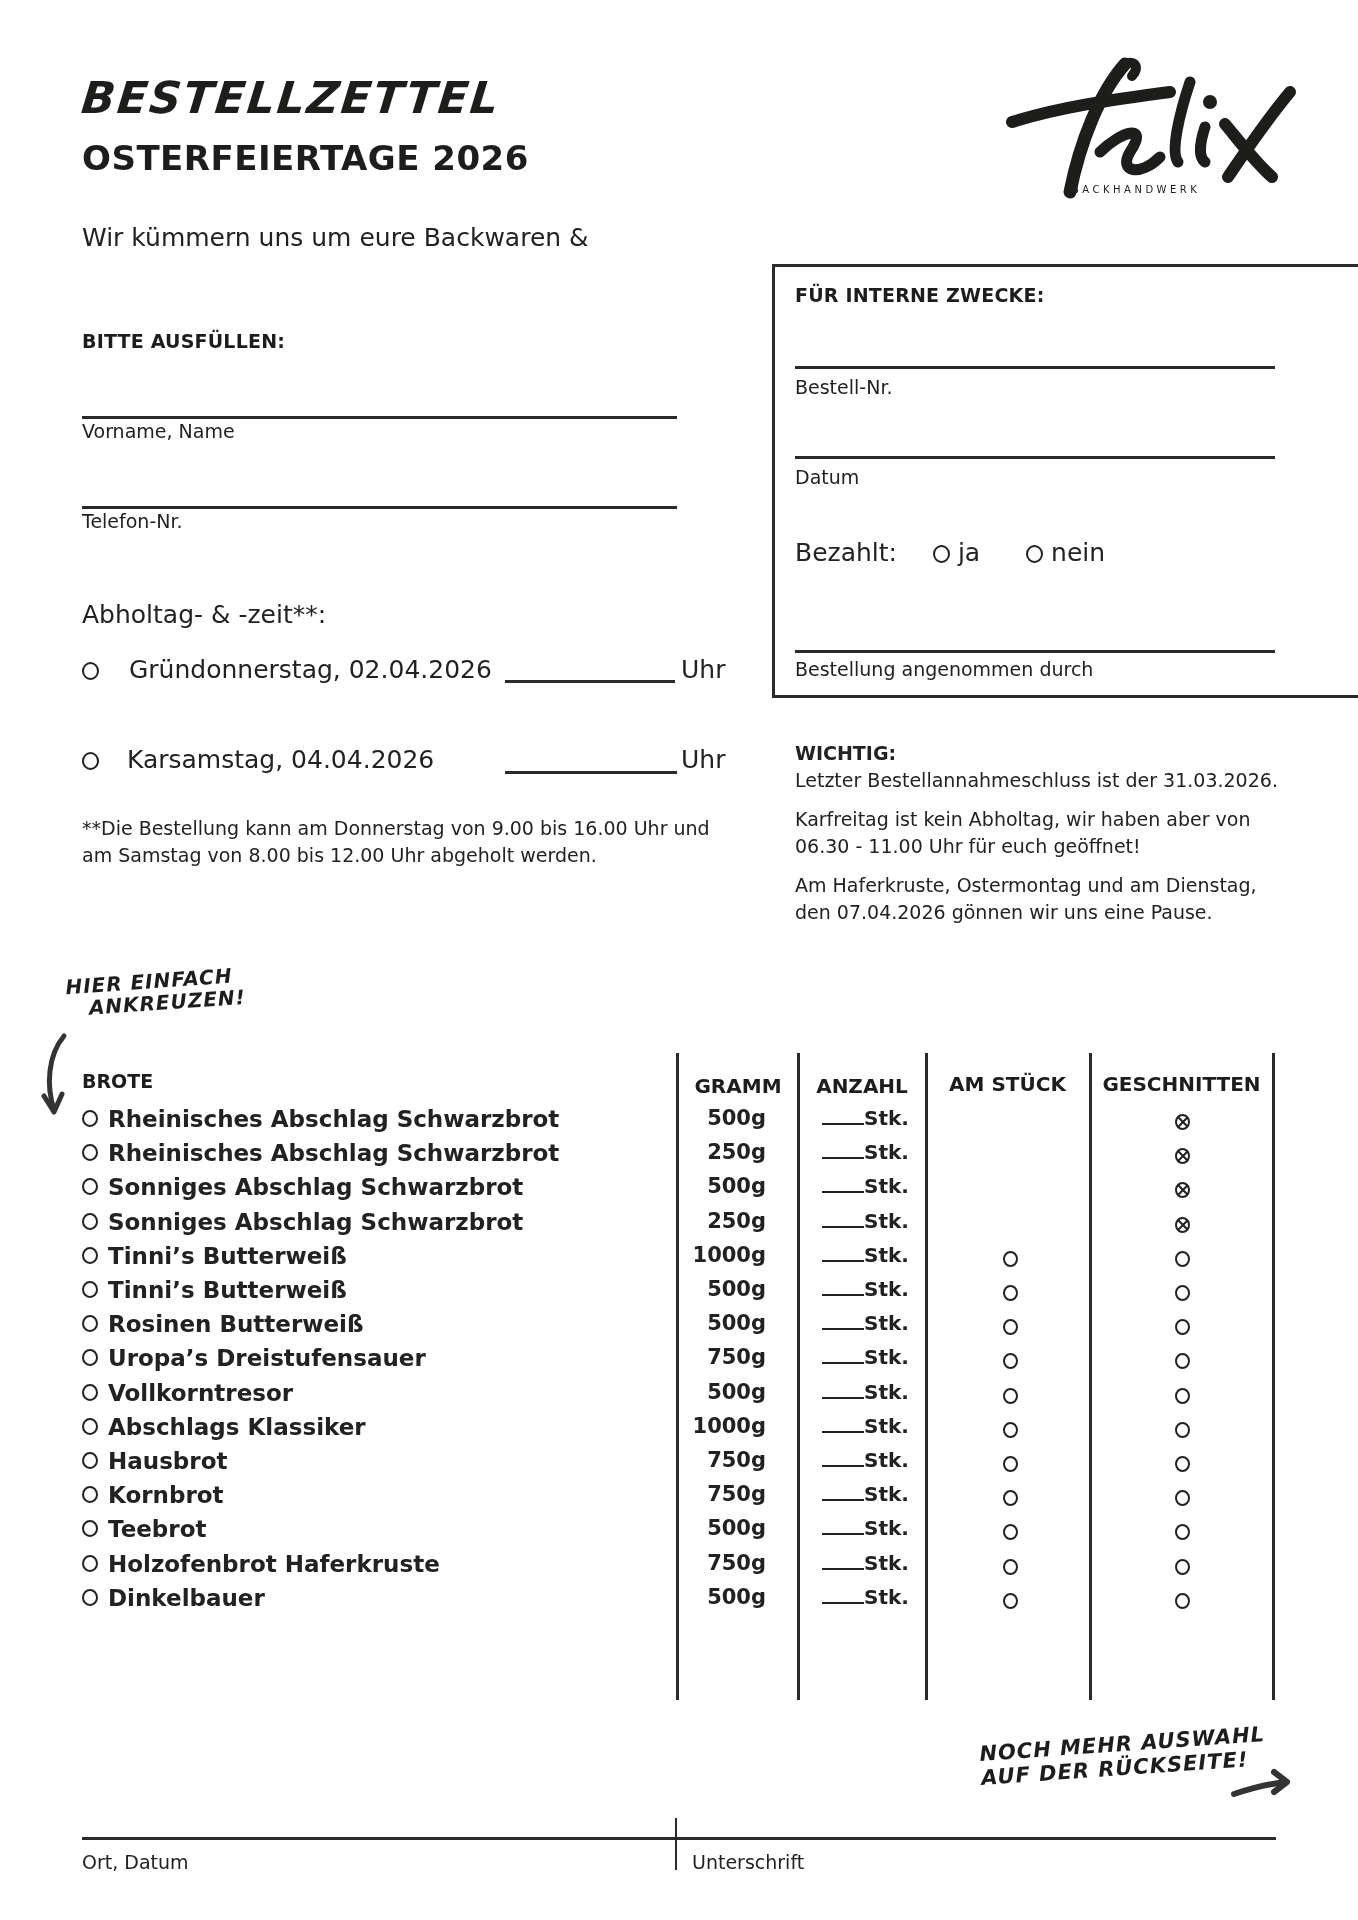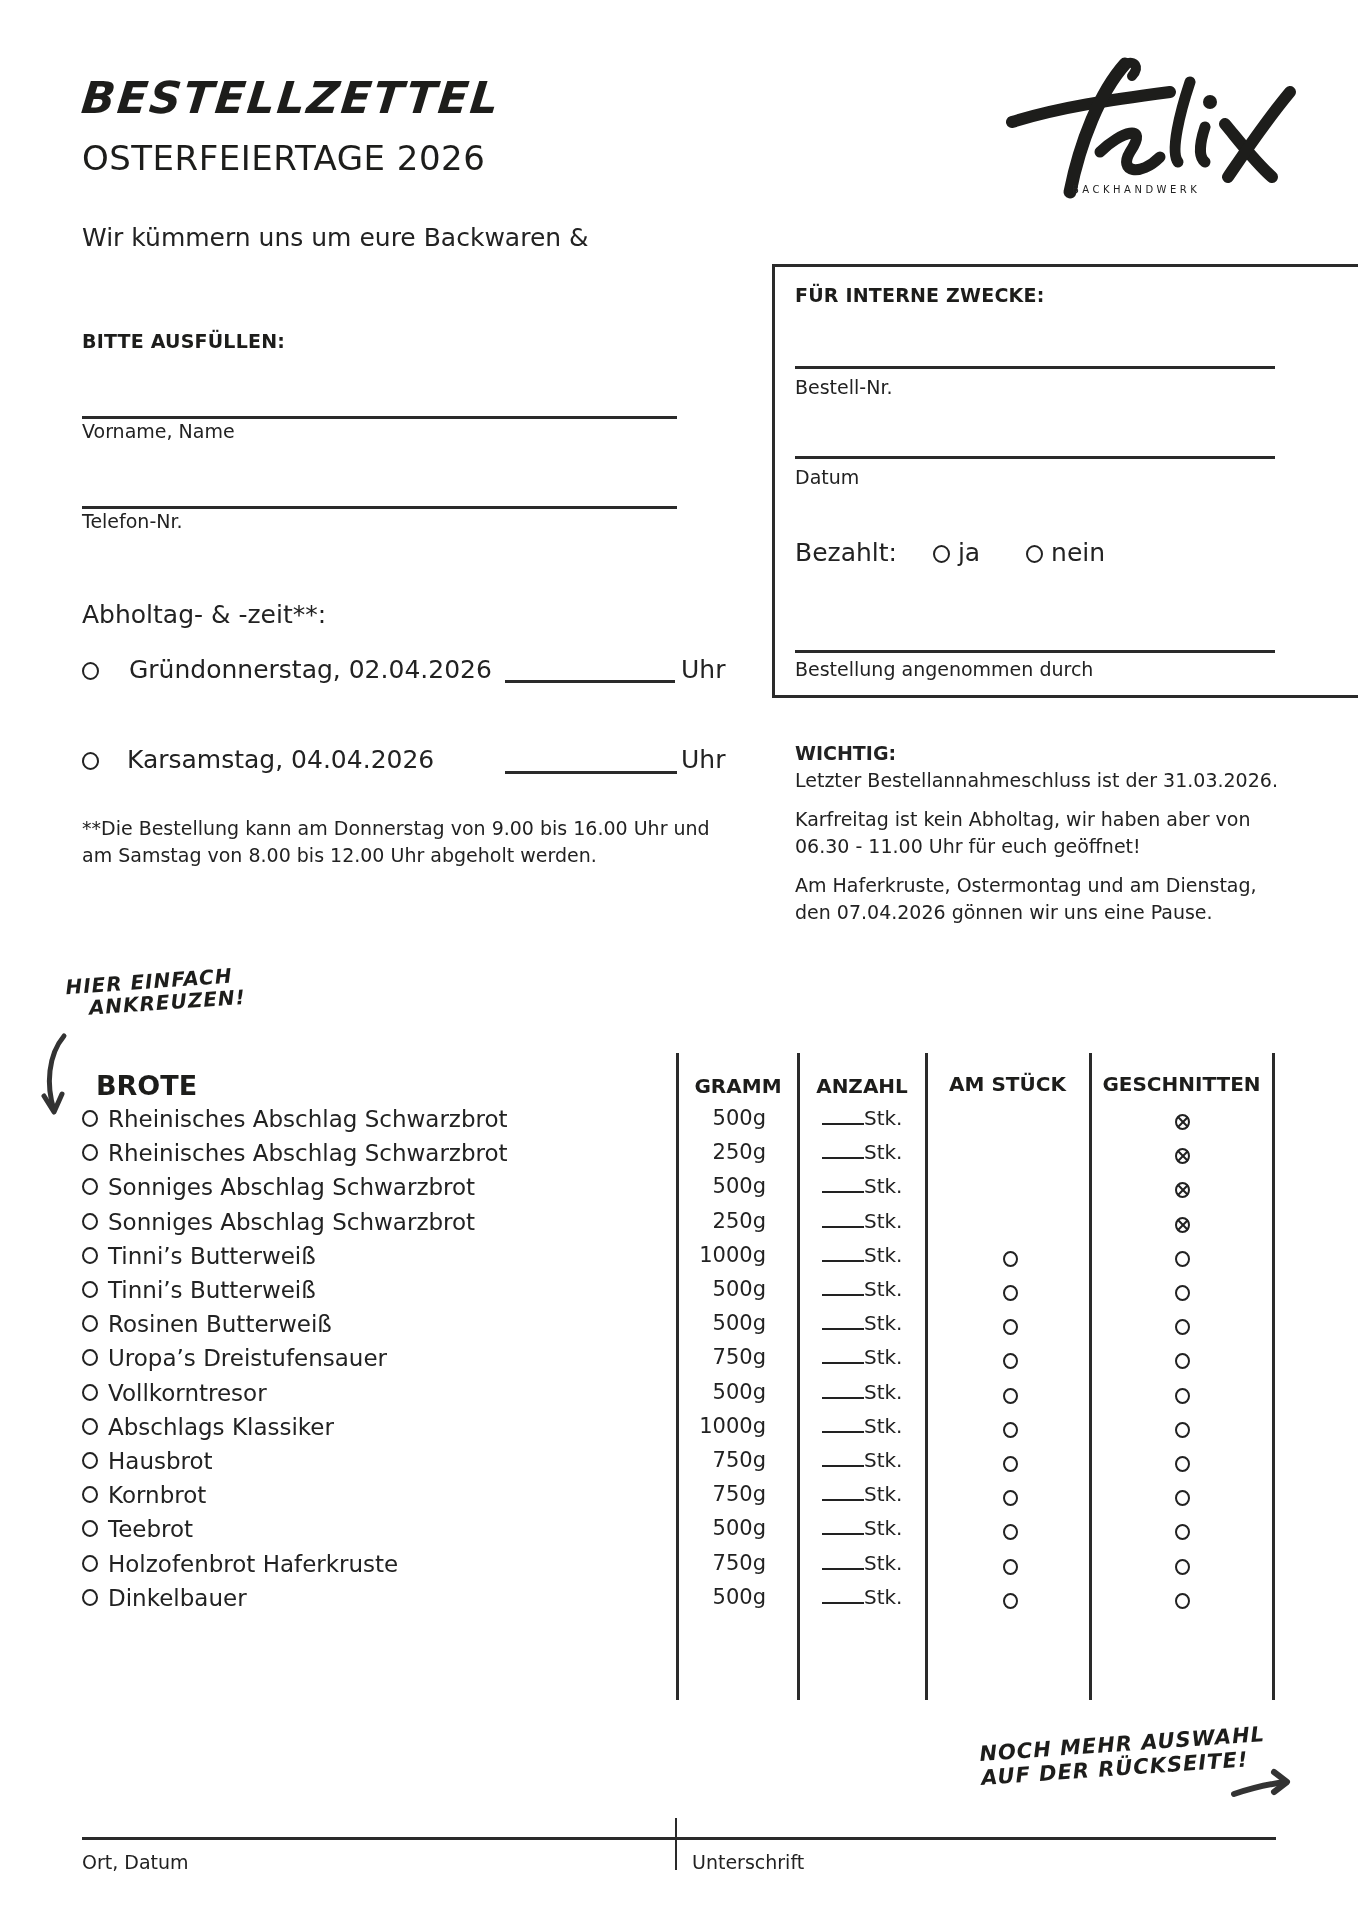--- a/index.html
+++ b/index.html
@@ -2,41 +2,41 @@
 <html><head>
 <meta charset="utf-8">
 <style>
   * { box-sizing: border-box; margin: 0; padding: 0; }
   html, body { width: 1358px; height: 1920px; background: #ffffff; }
   body { position: relative; font-family: "DejaVu Sans", sans-serif; color: #1d1d1b; overflow: hidden; }
   .abs { position: absolute; }
 
   .hand { font-family: "DejaVu Sans", sans-serif; font-weight: bold; letter-spacing: 1px; text-transform: uppercase; font-style: italic; }
   .title-hand { left: 82px; top: 72px; font-size: 44px; letter-spacing: 2px; transform: skewX(-6deg); font-weight: 900; }
-  .title-sub { left: 82px; top: 138px; font-size: 34px; font-weight: normal; letter-spacing: 0.5px; }
+  .title-sub { left: 82px; top: 138px; font-size: 34px; font-weight: bold; letter-spacing: 0.5px; }
   .intro { left: 82px; top: 222px; font-size: 25px; line-height: 32px; font-weight: normal; color: #222; }
 
   .logo { left: 1000px; top: 52px; width: 300px; height: 160px; }
   .logo-text { left: 1072px; top: 184px; font-size: 10px; letter-spacing: 3.5px; color: #222; }
 
   .bold-label { font-weight: bold; font-size: 19px; letter-spacing: 0.2px; }
   .line { position: absolute; height: 3px; background: #2a2a2a; }
   .small-label { font-size: 19px; color: #222; }
 
   .internal-box { left: 772px; top: 264px; width: 600px; height: 434px; border: 3px solid #2a2a2a; border-right: none; }
 
   .row-text { font-size: 25px; color: #222; }
   .radio-glyph { display: inline-block; width: 17px; height: 18px; border: 2px solid #222; border-radius: 50%; vertical-align: middle; }
 
   .note { font-size: 19px; line-height: 27px; color: #222; }
 
   .vline { position: absolute; width: 3px; background: #2a2a2a; }
 
   .th { position: absolute; font-size: 20px; font-weight: bold; text-align: center; }
-  .table-row { position: absolute; left: 0; height: 34px; width: 1358px; }
+  .table-row { position: absolute; left: 0; height: 34px; width: 1358px; font-weight: bold; }
   .cell-name { position: absolute; left: 82px; font-size: 23px; color: #222; white-space: nowrap; }
   .cell-name .radio-glyph { width: 16px; height: 17px; margin-right: 10px; margin-top: -4px; }
   .cell-gramm { position: absolute; left: 680px; width: 86px; text-align: right; font-size: 21px; color: #222; }
   .cell-anzahl { position: absolute; left: 822px; font-size: 20px; color: #222; }
   .cell-anzahl .blank { display: inline-block; width: 42px; border-bottom: 2px solid #222; height: 18px; vertical-align: baseline; }
   .cell-check { position: absolute; width: 40px; text-align: center; font-size: 20px; }
   .circle-sm { display: inline-block; width: 15px; height: 16px; border: 2px solid #222; border-radius: 50%; }
   .xbox { display: inline-block; width: 15px; height: 16px; border: 2px solid #222; border-radius: 50%; position: relative; }
   .xbox::before, .xbox::after { content: ""; position: absolute; left: -1px; top: 5px; width: 14px; height: 2px; background: #222; }
   .xbox::before { transform: rotate(45deg); }
@@ -122,21 +122,21 @@
 
 <div class="abs hand" style="left:66px; top:970px; font-size:20px; line-height:22px; transform:rotate(-4deg);">
   <div>HIER EINFACH</div>
   <div style="margin-left:22px;">ANKREUZEN!</div>
 </div>
 <svg class="abs" style="left:40px; top:1030px;" width="40" height="90" viewBox="0 0 40 90">
   <path d="M24 6 C8 25, 6 55, 14 80" stroke="#333" stroke-width="5" fill="none" stroke-linecap="round"></path>
   <path d="M4 66 L14 82 L22 64" stroke="#333" stroke-width="5" fill="none" stroke-linecap="round" stroke-linejoin="round"></path>
 </svg>
 
-<div class="abs" style="left:96px; top:1070px; font-size:27px; font-weight:bold;">BROTE</div>
+<div class="abs" style="left:82px; top:1070px; font-size:19px; font-weight:bold;">BROTE</div>
 
 <div class="vline" style="left:676px; top:1053px; height:647px;"></div>
 <div class="vline" style="left:797px; top:1053px; height:647px;"></div>
 <div class="vline" style="left:925px; top:1053px; height:647px;"></div>
 <div class="vline" style="left:1089px; top:1053px; height:647px;"></div>
 <div class="vline" style="left:1272px; top:1053px; height:647px;"></div>
 
 <div class="th" style="left:682px; top:1074px; width:112px;">GRAMM</div>
 <div class="th" style="left:803px; top:1074px; width:118px;">ANZAHL</div>
 <div class="th" style="left:930px; top:1072px; width:155px;">AM STÜCK</div>

